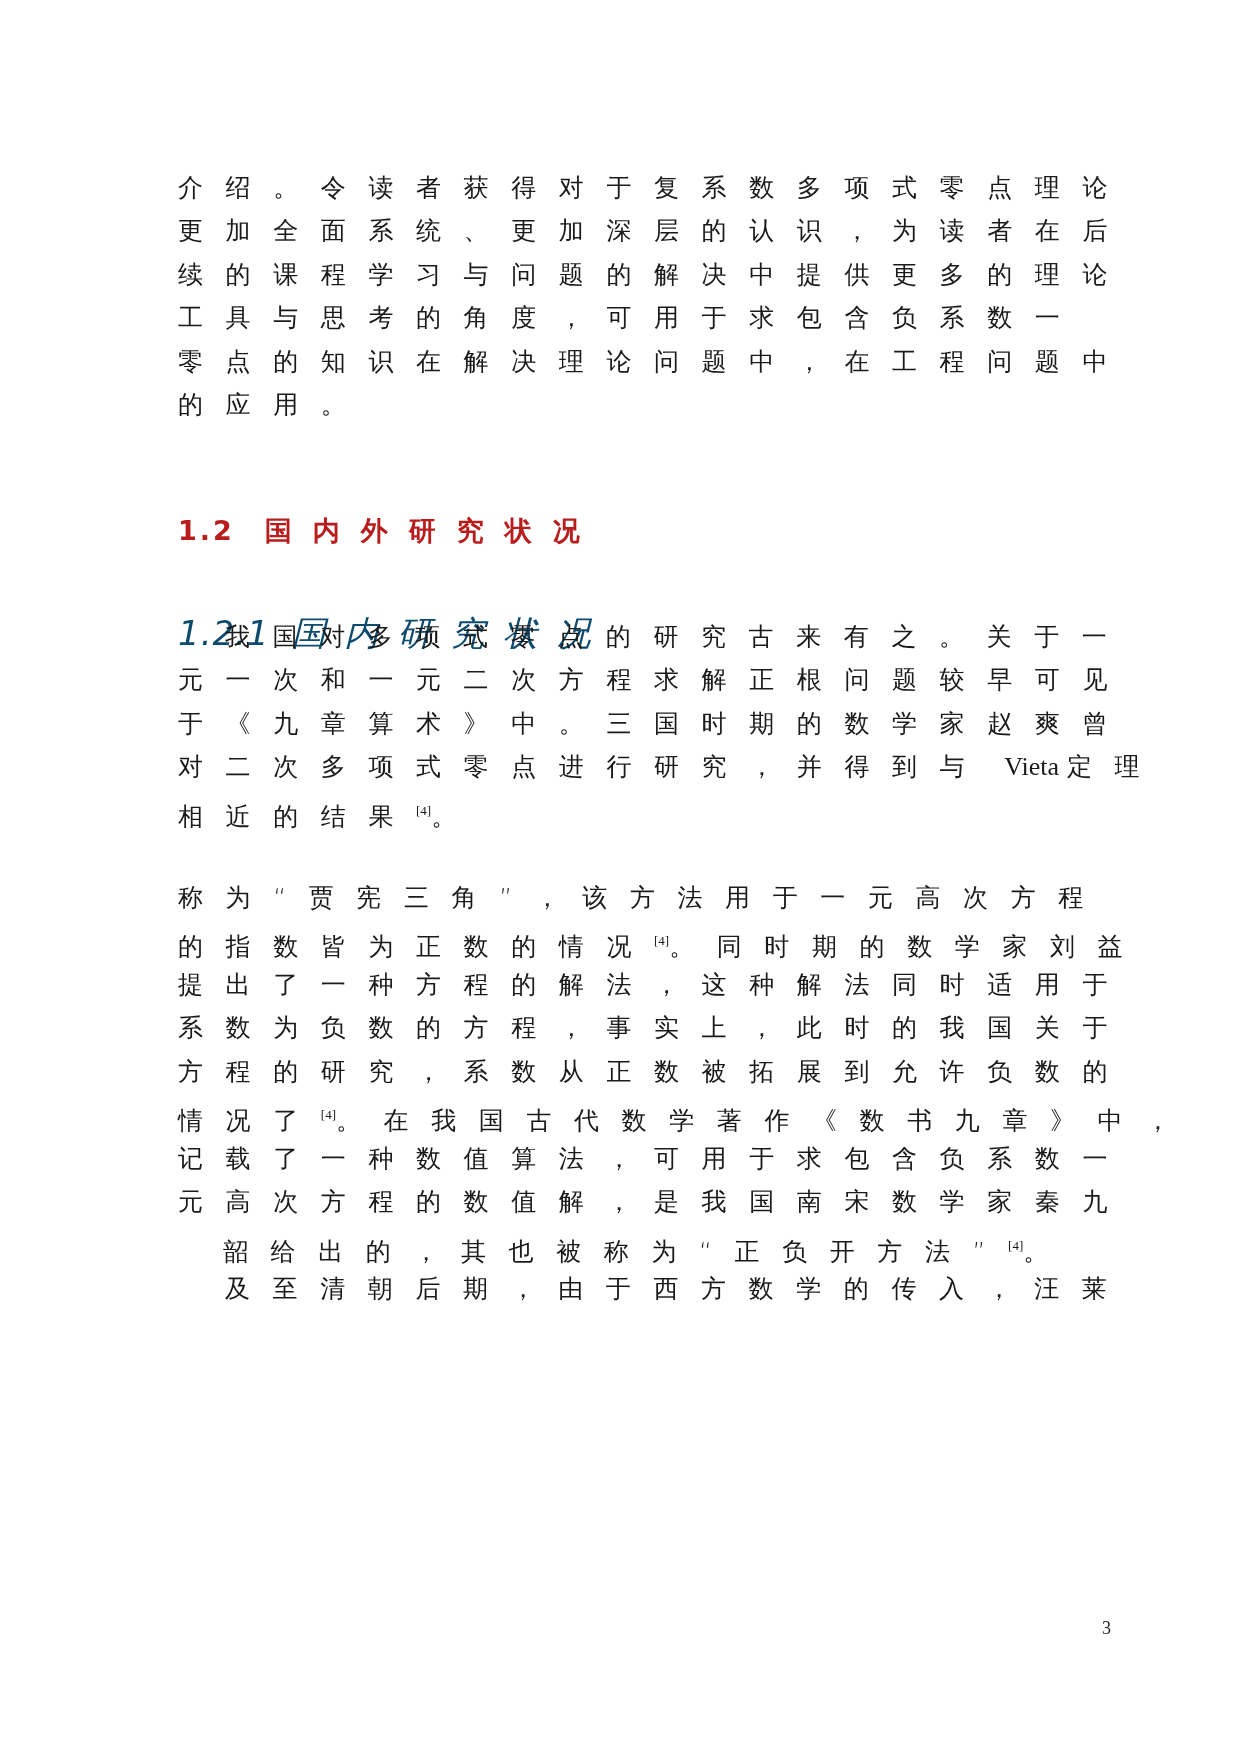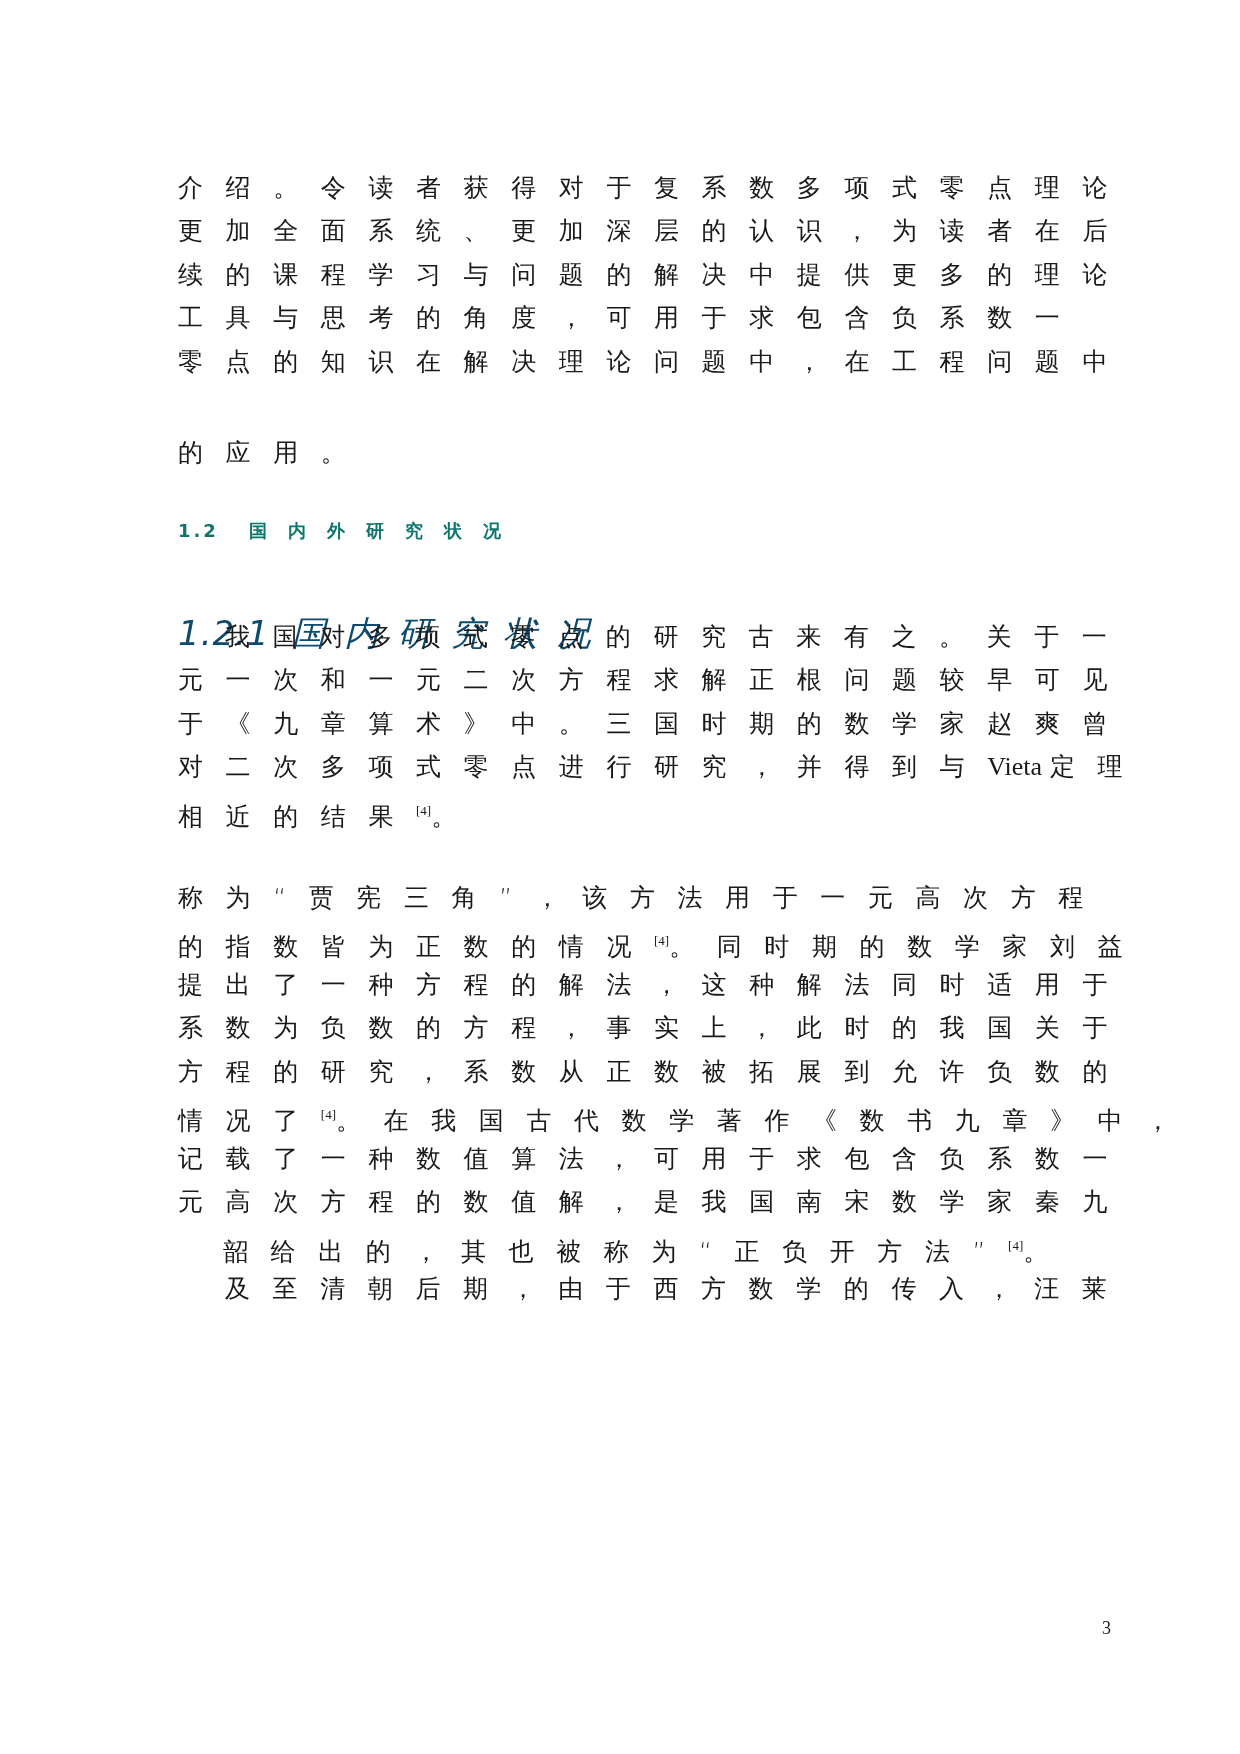--- a/index.html
+++ b/index.html
@@ -13,53 +13,53 @@
       font-size: 25px; line-height: 32px; height: 32px;
       white-space: nowrap;
       font-family: "DejaVu Sans", sans-serif;
       font-weight: 300;
       color: #1a1a1a;
     }
     .line .chars { letter-spacing: 0; }
     .line.indent { left: 225px; }
     .h2 {
       position: absolute; left: 178px; top: 515px;
-      font-size: 18px; line-height: 32px; font-weight: bold;
-      font-family: "DejaVu Sans", sans-serif; color: #0f766e;
+      font-size: 27px; line-height: 32px; font-weight: bold;
+      font-family: "DejaVu Sans", sans-serif; color: #b91c1c;
       white-space: nowrap;
     }
     .h2 .num { margin-right: 30px; letter-spacing: 3px; }
     .h2 .txt { letter-spacing: 21px; }
     .h3 {
       position: absolute; left: 178px; top: 617px;
       font-size: 34px; line-height: 32px;
       font-family: "DejaVu Sans", sans-serif; color: #0c4a6e;
       white-space: nowrap;
       font-style: italic;
     }
     .h3 .num { margin-right: 22px; letter-spacing: 1px; }
     .h3 .txt { letter-spacing: 19px; }
     sup.cite { font-size: 13px; vertical-align: 10px; font-family: "Liberation Serif", serif; }
-    .latin { font-family: "Liberation Serif", serif; font-size: 26px; letter-spacing: 0; }
+    .latin { font-family: "Liberation Serif", serif; font-size: 26px; letter-spacing: 0; margin-left: 17px; }
     .pageno {
       position: absolute; left: 1102px; top: 1618px;
       font-family: "Liberation Serif", serif; font-size: 18px; color: #222;
     }
   </style>
 </head>
 <body>
 
 <div class="page">
 
   <div class="line" style="top:172px;"><span class="chars" style="letter-spacing:22.6px">介绍。令读者获得对于复系数多项式零点理论</span></div>
   <div class="line" style="top:215px;"><span class="chars" style="letter-spacing:22.6px">更加全面系统、更加深层的认识，为读者在后</span></div>
   <div class="line" style="top:259px;"><span class="chars" style="letter-spacing:22.6px">续的课程学习与问题的解决中提供更多的理论</span></div>
   <div class="line" style="top:302px;"><span class="chars" style="letter-spacing:22.6px">工具与思考的角度，可用于求包含负系数一</span></div>
   <div class="line" style="top:346px;"><span class="chars" style="letter-spacing:22.6px">零点的知识在解决理论问题中，在工程问题中</span></div>
-  <div class="line" style="top:389px;margin-top:48px;"><span class="chars" style="letter-spacing:22.6px">的应用。</span></div>
+  <div class="line" style="top:389px;"><span class="chars" style="letter-spacing:22.6px">的应用。</span></div>
 
   <div class="h2">
     <span class="num">1.2</span><span class="txt">国内外研究状况</span>
   </div>
 
   <div class="h3">
     <span class="num">1.2.1</span><span class="txt">国内研究状况</span>
   </div>
 
   <div class="line indent" style="top:621px;top:621px;"><span class="chars" style="letter-spacing:22.6px">我国对多项式零点的研究古来有之。关于一</span></div>

